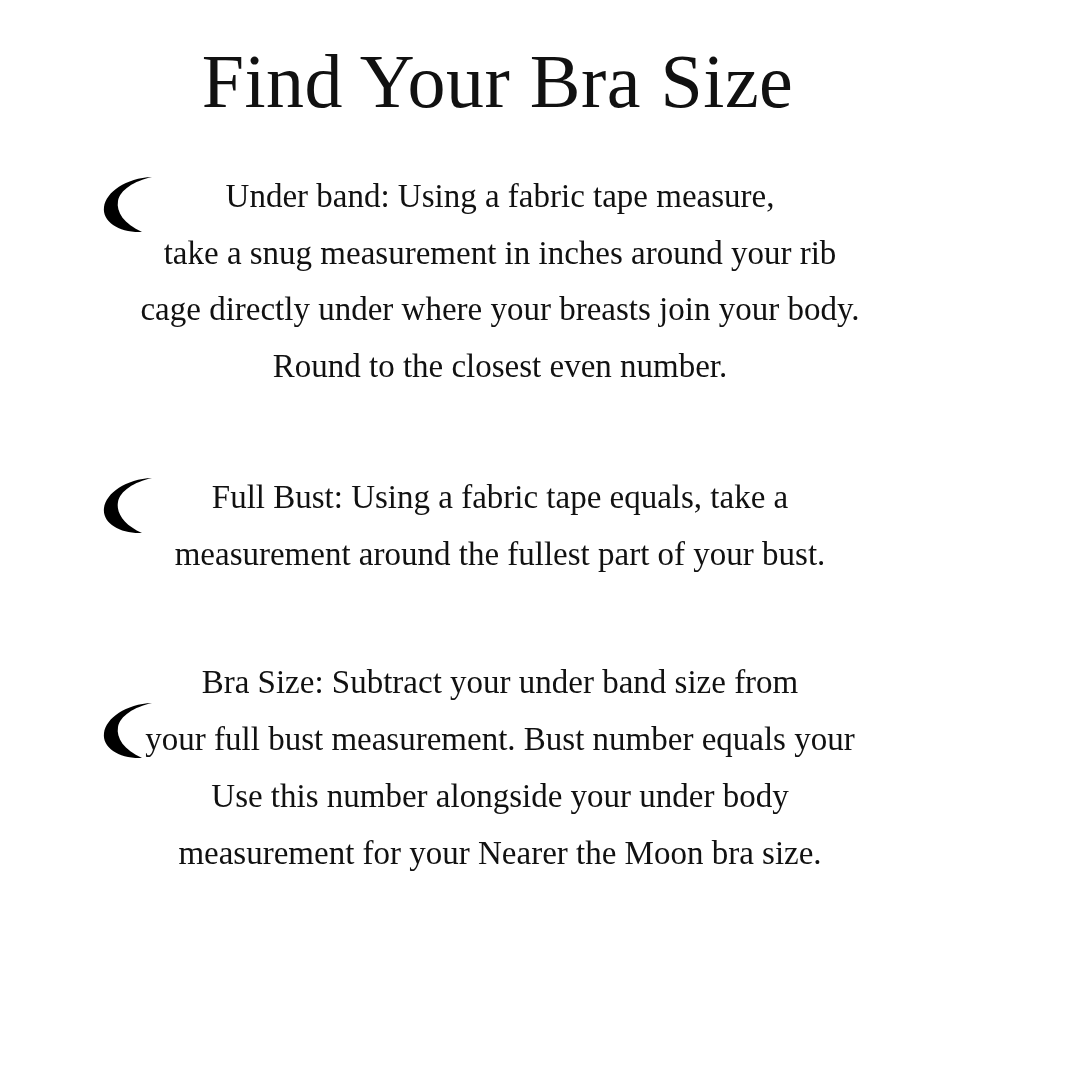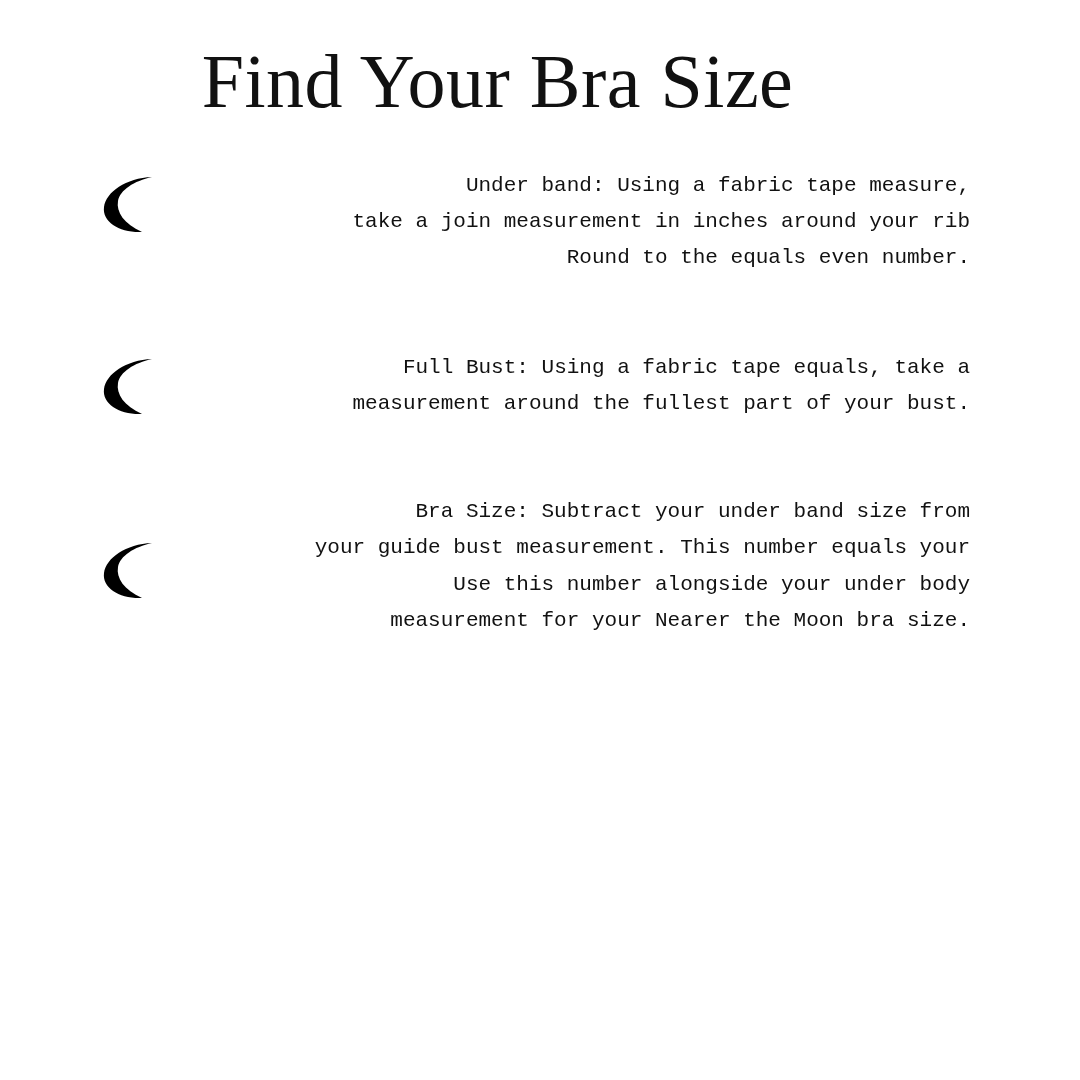--- a/index.html
+++ b/index.html
@@ -46,26 +46,25 @@
   }
   .section .bullet-icon {
     position: absolute;
     left: 58px;
     width: 86px;
     display: flex;
     align-items: center;
     justify-content: center;
   }
   .section-text {
-    text-align: right;
-    font-size: 21px;
+    text-align: center;
+    font-size: 33px;
     line-height: 1.72;
     margin: 0 auto;
     width: 940px;
-    font-family: Liberation Mono, monospace;
   }
   .section-text .line {
     display: block;
     white-space: nowrap;
   }
   
   .sec-1 .bullet-icon { top: 6px; }
   .sec-2 .bullet-icon { top: 6px; }
   .sec-3 .bullet-icon { top: 46px; }
 
@@ -84,22 +83,23 @@
   <div class="sections">
 
     <div class="section sec-1">
       <span class="bullet-icon">
         <svg width="78" height="62" viewBox="0 0 78 62" aria-hidden="true">
           <path d="M60 3 C 34 4, 14 18, 12 33 C 10 48, 28 59, 50 58 C 32 50, 24 38, 26 27 C 28 16, 42 7, 60 3 Z" fill="#000000"></path>
         </svg>
       </span>
       <div class="section-text">
         <span class="line">Under band: Using a fabric tape measure,</span>
-        <span class="line">take a join measurement in inches around your rib</span>
-        <span class="line">Round to the equals even number.</span>
+        <span class="line">take a snug measurement in inches around your rib</span>
+        <span class="line">cage directly under where your breasts join your body.</span>
+        <span class="line">Round to the closest even number.</span>
       </div>
     </div>
 
     <div class="section sec-2">
       <span class="bullet-icon">
         <svg width="78" height="62" viewBox="0 0 78 62" aria-hidden="true">
           <path d="M60 3 C 34 4, 14 18, 12 33 C 10 48, 28 59, 50 58 C 32 50, 24 38, 26 27 C 28 16, 42 7, 60 3 Z" fill="#000000"></path>
         </svg>
       </span>
       <div class="section-text">
@@ -109,20 +109,20 @@
     </div>
 
     <div class="section sec-3">
       <span class="bullet-icon">
         <svg width="78" height="62" viewBox="0 0 78 62" aria-hidden="true">
           <path d="M60 3 C 34 4, 14 18, 12 33 C 10 48, 28 59, 50 58 C 32 50, 24 38, 26 27 C 28 16, 42 7, 60 3 Z" fill="#000000"></path>
         </svg>
       </span>
       <div class="section-text">
         <span class="line">Bra Size: Subtract your under band size from</span>
-        <span class="line">your guide bust measurement. This number equals your</span>
+        <span class="line">your full bust measurement. Bust number equals your</span>
         <span class="line">Use this number alongside your under body</span>
         <span class="line">measurement for your Nearer the Moon bra size.</span>
       </div>
     </div>
 
   </div>
 </div>
 
 </body></html>

